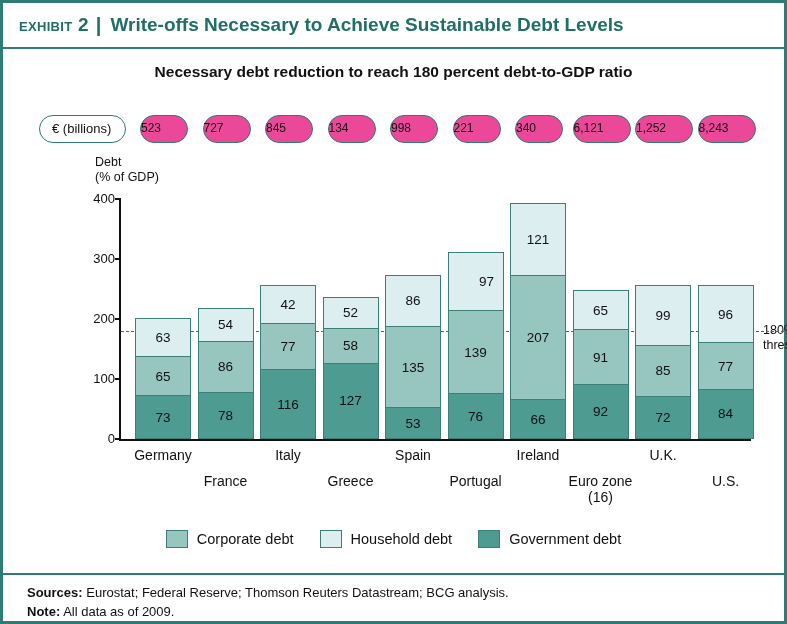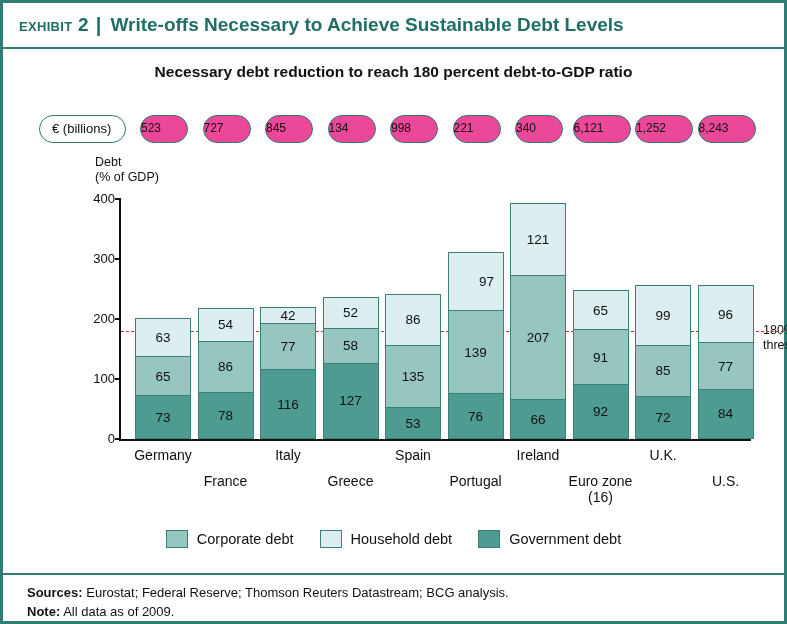--- a/index.html
+++ b/index.html
@@ -211,21 +211,21 @@
         </div>
         <div class="seg corp" style="height: 51.6px;">
           <span>86</span>
         </div>
         <div class="seg gov" style="height: 46.8px;">
           <span>78</span>
         </div>
       </div>
       <div class="cat" style="left: 58.5px; width: 92px; top: 274px;">France</div>
       <div class="bar" style="left: 139px;">
-        <div class="seg house" style="height: 16px;">
+        <div class="seg house" style="height: 38px;">
           <span>42</span>
         </div>
         <div class="seg corp" style="height: 46.2px;">
           <span>77</span>
         </div>
         <div class="seg gov" style="height: 69.6px;">
           <span>116</span>
         </div>
       </div>
       <div class="cat" style="left: 121px; width: 92px; top: 248px;">Italy</div>
@@ -238,21 +238,21 @@
         </div>
         <div class="seg gov" style="height: 76.2px;">
           <span>127</span>
         </div>
       </div>
       <div class="cat" style="left: 183.5px; width: 92px; top: 274px;">Greece</div>
       <div class="bar" style="left: 264px;">
         <div class="seg house" style="height: 51.6px;">
           <span>86</span>
         </div>
-        <div class="seg corp" style="height: 62px;">
+        <div class="seg corp" style="height: 81px;">
           <span>135</span>
         </div>
         <div class="seg gov" style="height: 31.8px;">
           <span>53</span>
         </div>
       </div>
       <div class="cat" style="left: 246px; width: 92px; top: 248px;">Spain</div>
       <div class="bar" style="left: 326.5px;">
         <div class="seg house" style="height: 58.2px; padding-left: 22px;">
           <span>97</span>

